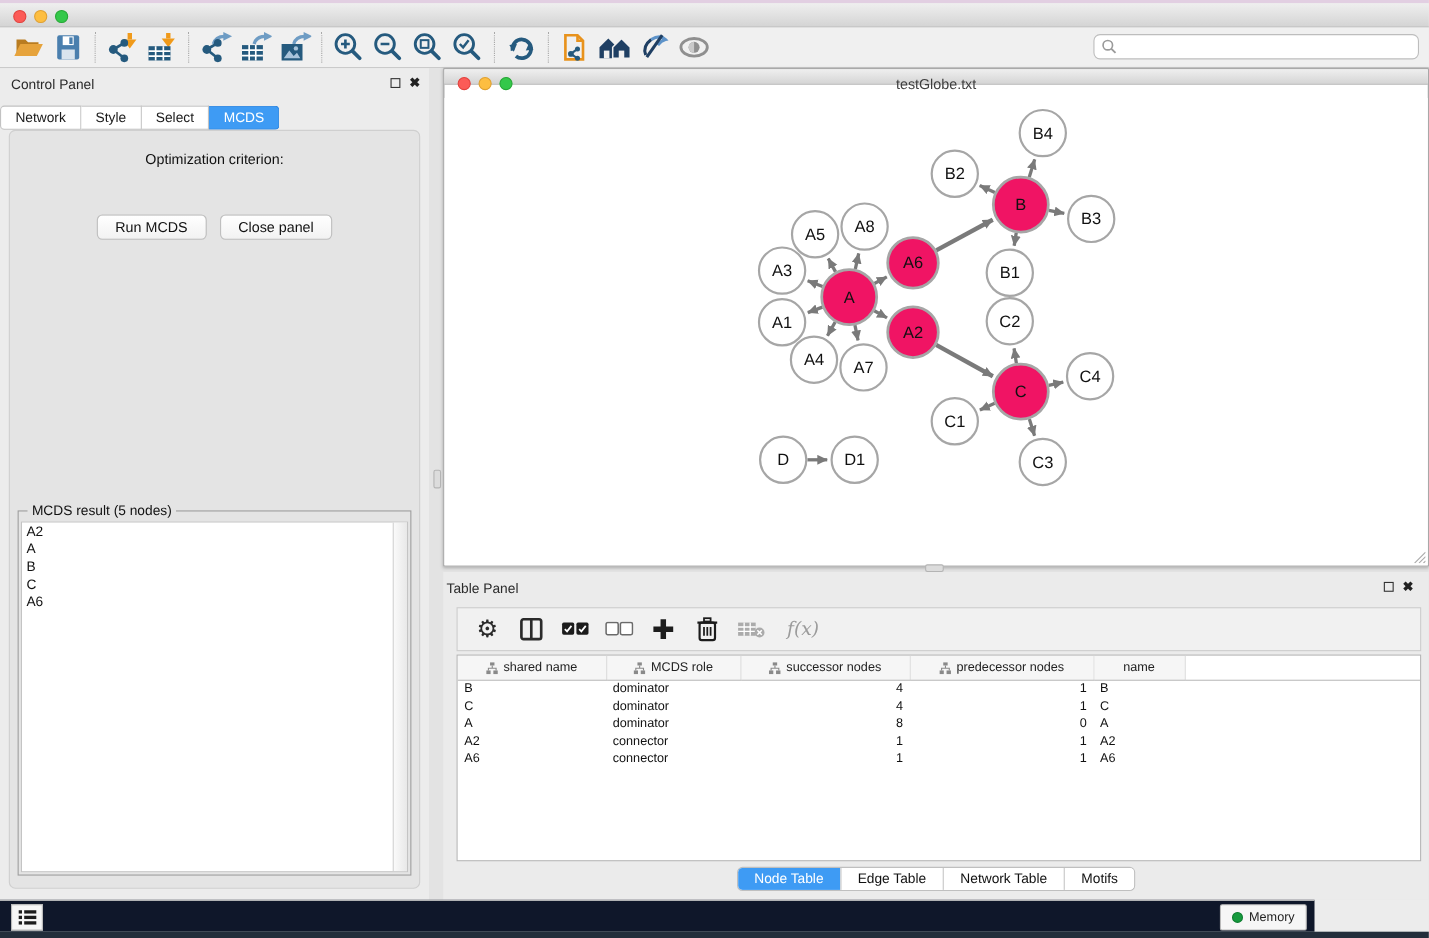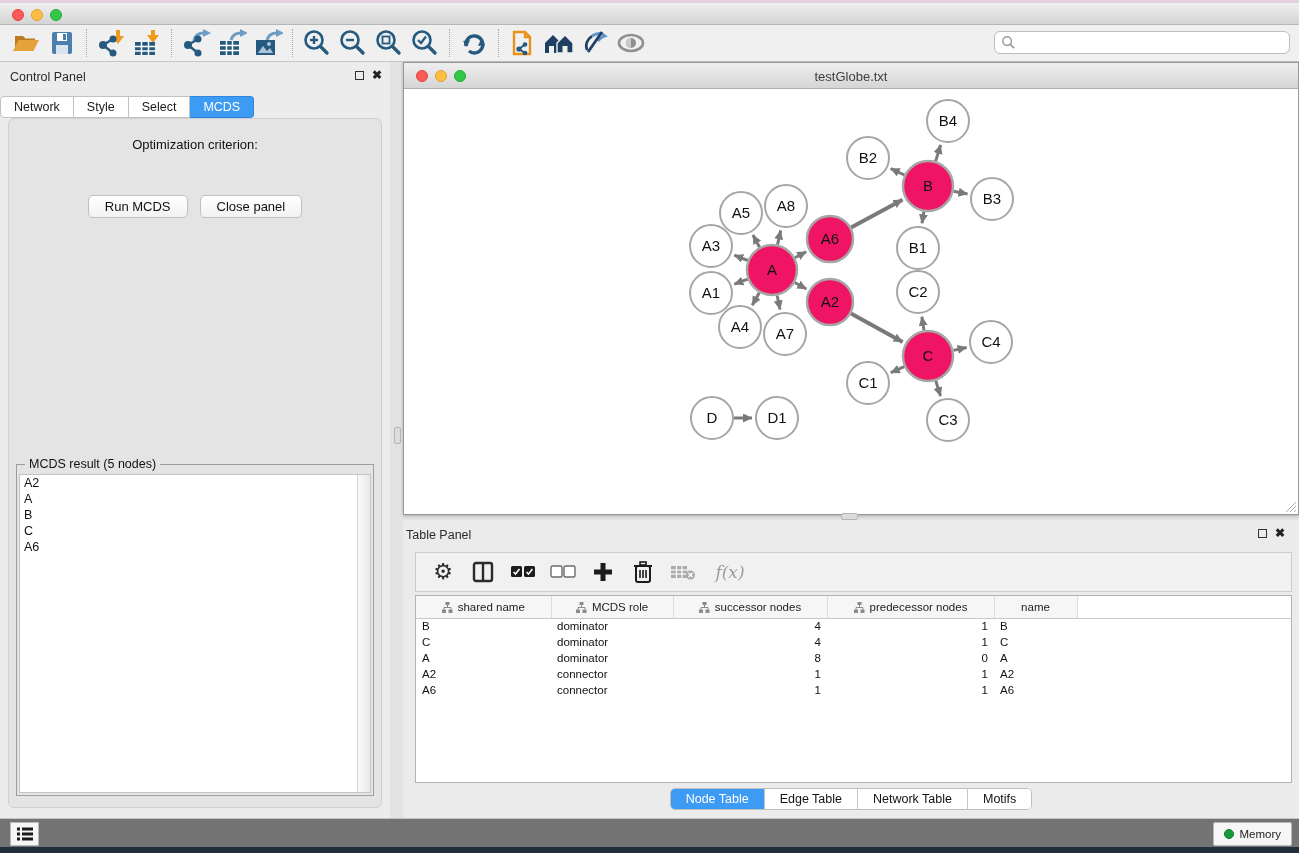--- a/index.html
+++ b/index.html
@@ -65,21 +65,21 @@
     border:1px solid #C4C4C4; overflow:hidden; }
   .result-scroll { position:absolute; right:0; top:0; bottom:0; width:13px;
     background:linear-gradient(90deg,#FAFAFA,#E8E8E8); border-left:1px solid #D2D2D2; }
   .result-item { font-size:12.5px; color:#111; line-height:16px; padding-left:4px; }
 
   
   .right-gap { position:absolute; left:390px; top:62px; width:909px; height:756px; background:#E3E3E3; }
 
   .net-window { position:absolute; left:403px; top:62px; width:896px; height:453px;
     background:#FFF; border:1px solid #979797; box-shadow:0 1px 3px rgba(0,0,0,.25); }
-  .net-titlebar { position:absolute; left:0; top:0; width:100%; height:26px;
+  .net-titlebar { position:absolute; left:0; top:0; width:100%; height:14px;
     background:linear-gradient(#EFEFEF,#D5D5D5); border-bottom:1px solid #AFAFAF; }
   .net-title { position:absolute; top:6px; width:100%; text-align:center; font-size:13px; color:#3E3E3E; }
   .net-canvas { position:absolute; left:0; top:26px; width:894px; height:425px; background:#FFF; }
   .resize-grip { position:absolute; right:2px; bottom:2px; width:13px; height:13px; }
 
   .grip-v { position:absolute; left:394px; top:427px; width:7px; height:17px;
     background:#DCDCDC; border:1px solid #B4B4B4; border-radius:2px; }
   .grip-h { position:absolute; left:841px; top:513px; width:17px; height:7px;
     background:#DCDCDC; border:1px solid #B4B4B4; border-radius:2px; }
 
@@ -101,22 +101,22 @@
   table.data td { font-size:11.5px; color:#111; height:16px; padding:0 6px; white-space:nowrap; overflow:hidden; }
   td.al-right { text-align:right; padding-right:14px; }
 
   .bottom-tabs { position:absolute; left:0; right:0; top:268px; display:flex; justify-content:center; }
   .bt-wrap { display:flex; border:1px solid #BFBFBF; border-radius:5px; overflow:hidden; background:#FFF; }
   .bt-seg { font-size:12.5px; color:#111; padding:3px 15px; border-left:1px solid #C6C6C6; background:#FFF; }
   .bt-seg:first-child { border-left:none; }
   .bt-seg.active { background:#3E9BF4; color:#FFF; }
 
   
-  .status-bar { position:absolute; left:0; top:818px; width:1299px; height:29px;
-    background:#737373; border-top:1px solid #C4C4C4; }
+  .status-bar { position:absolute; left:0; top:818px; width:1195px; height:29px;
+    background:#0f172a; border-top:1px solid #C4C4C4; }
   .list-btn { position:absolute; left:10px; top:3px; width:29px; height:24px;
     background:#F6F6F6; border:1px solid #B9B9B9; display:flex; align-items:center; justify-content:center; }
   .memory-btn { position:absolute; right:7px; top:3px; height:24px; background:#F6F6F6;
     border:1px solid #B9B9B9; border-radius:2px; display:flex; align-items:center; gap:5px; padding:0 10px; }
   .mem-dot { width:10px; height:10px; border-radius:50%; background:#169A3E; border:1px solid #0E7D30; }
   .memory-btn span.lbl { font-size:11.5px; color:#222; }
   .desktop-strip { position:absolute; left:0; top:847px; width:1299px; height:6px; background:#232E3B; }
 </style>
 </head>
 <body>

